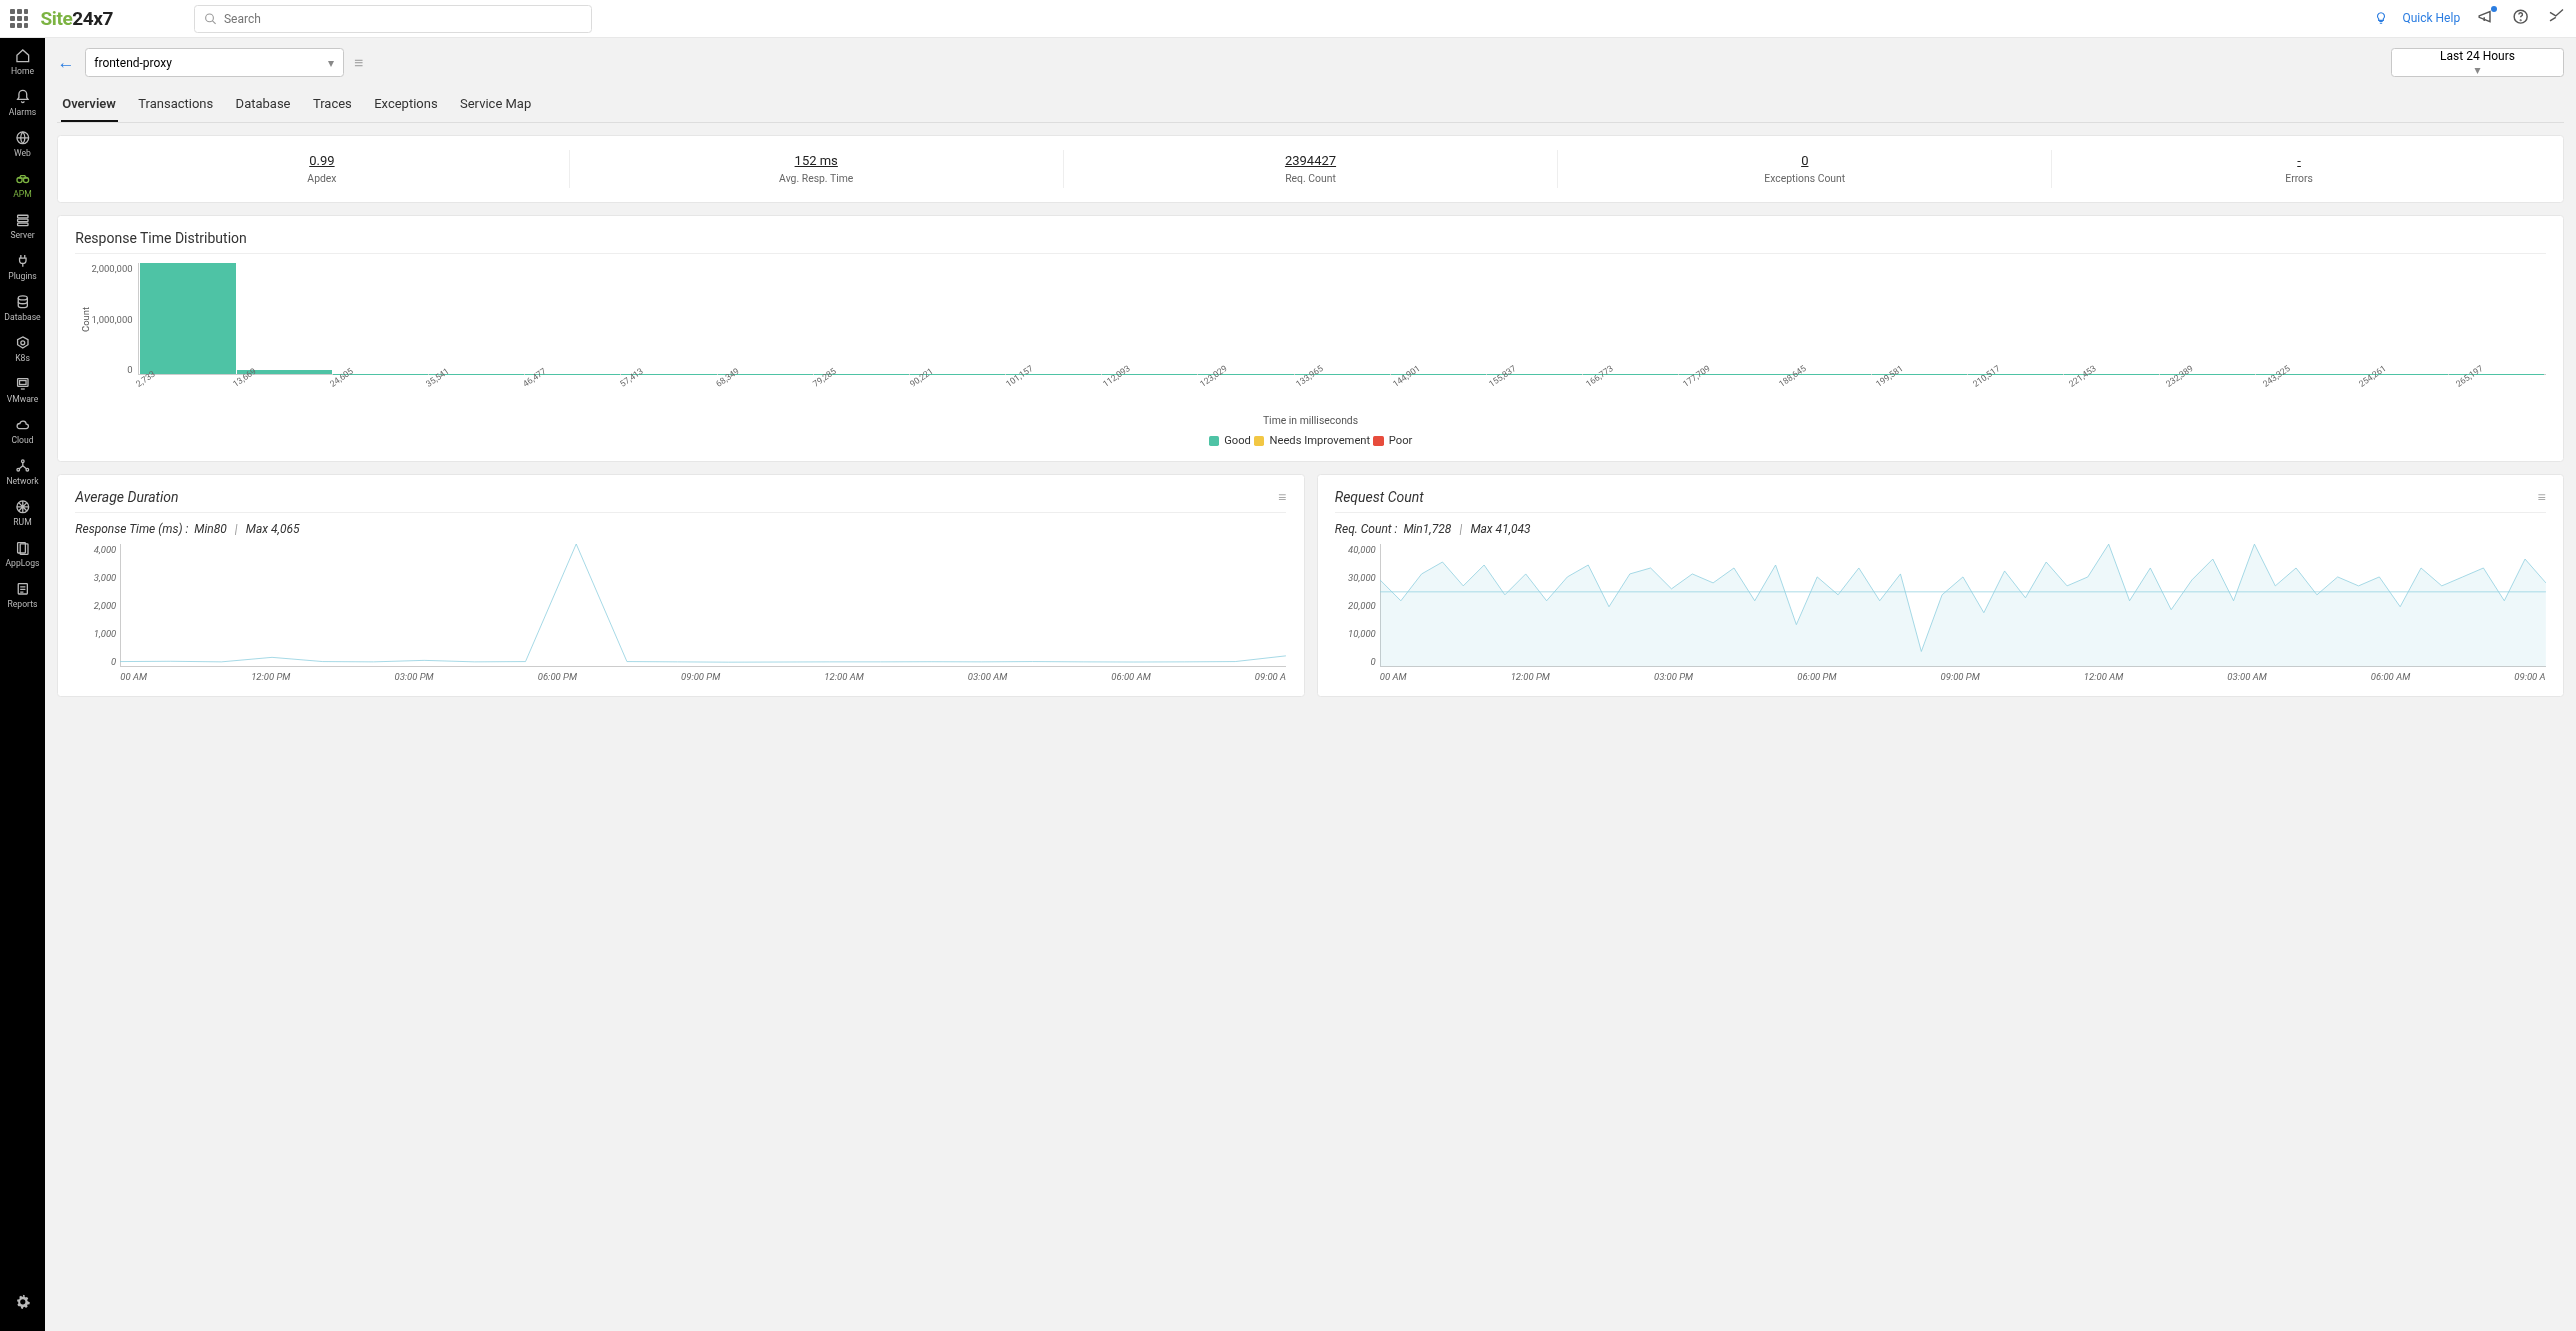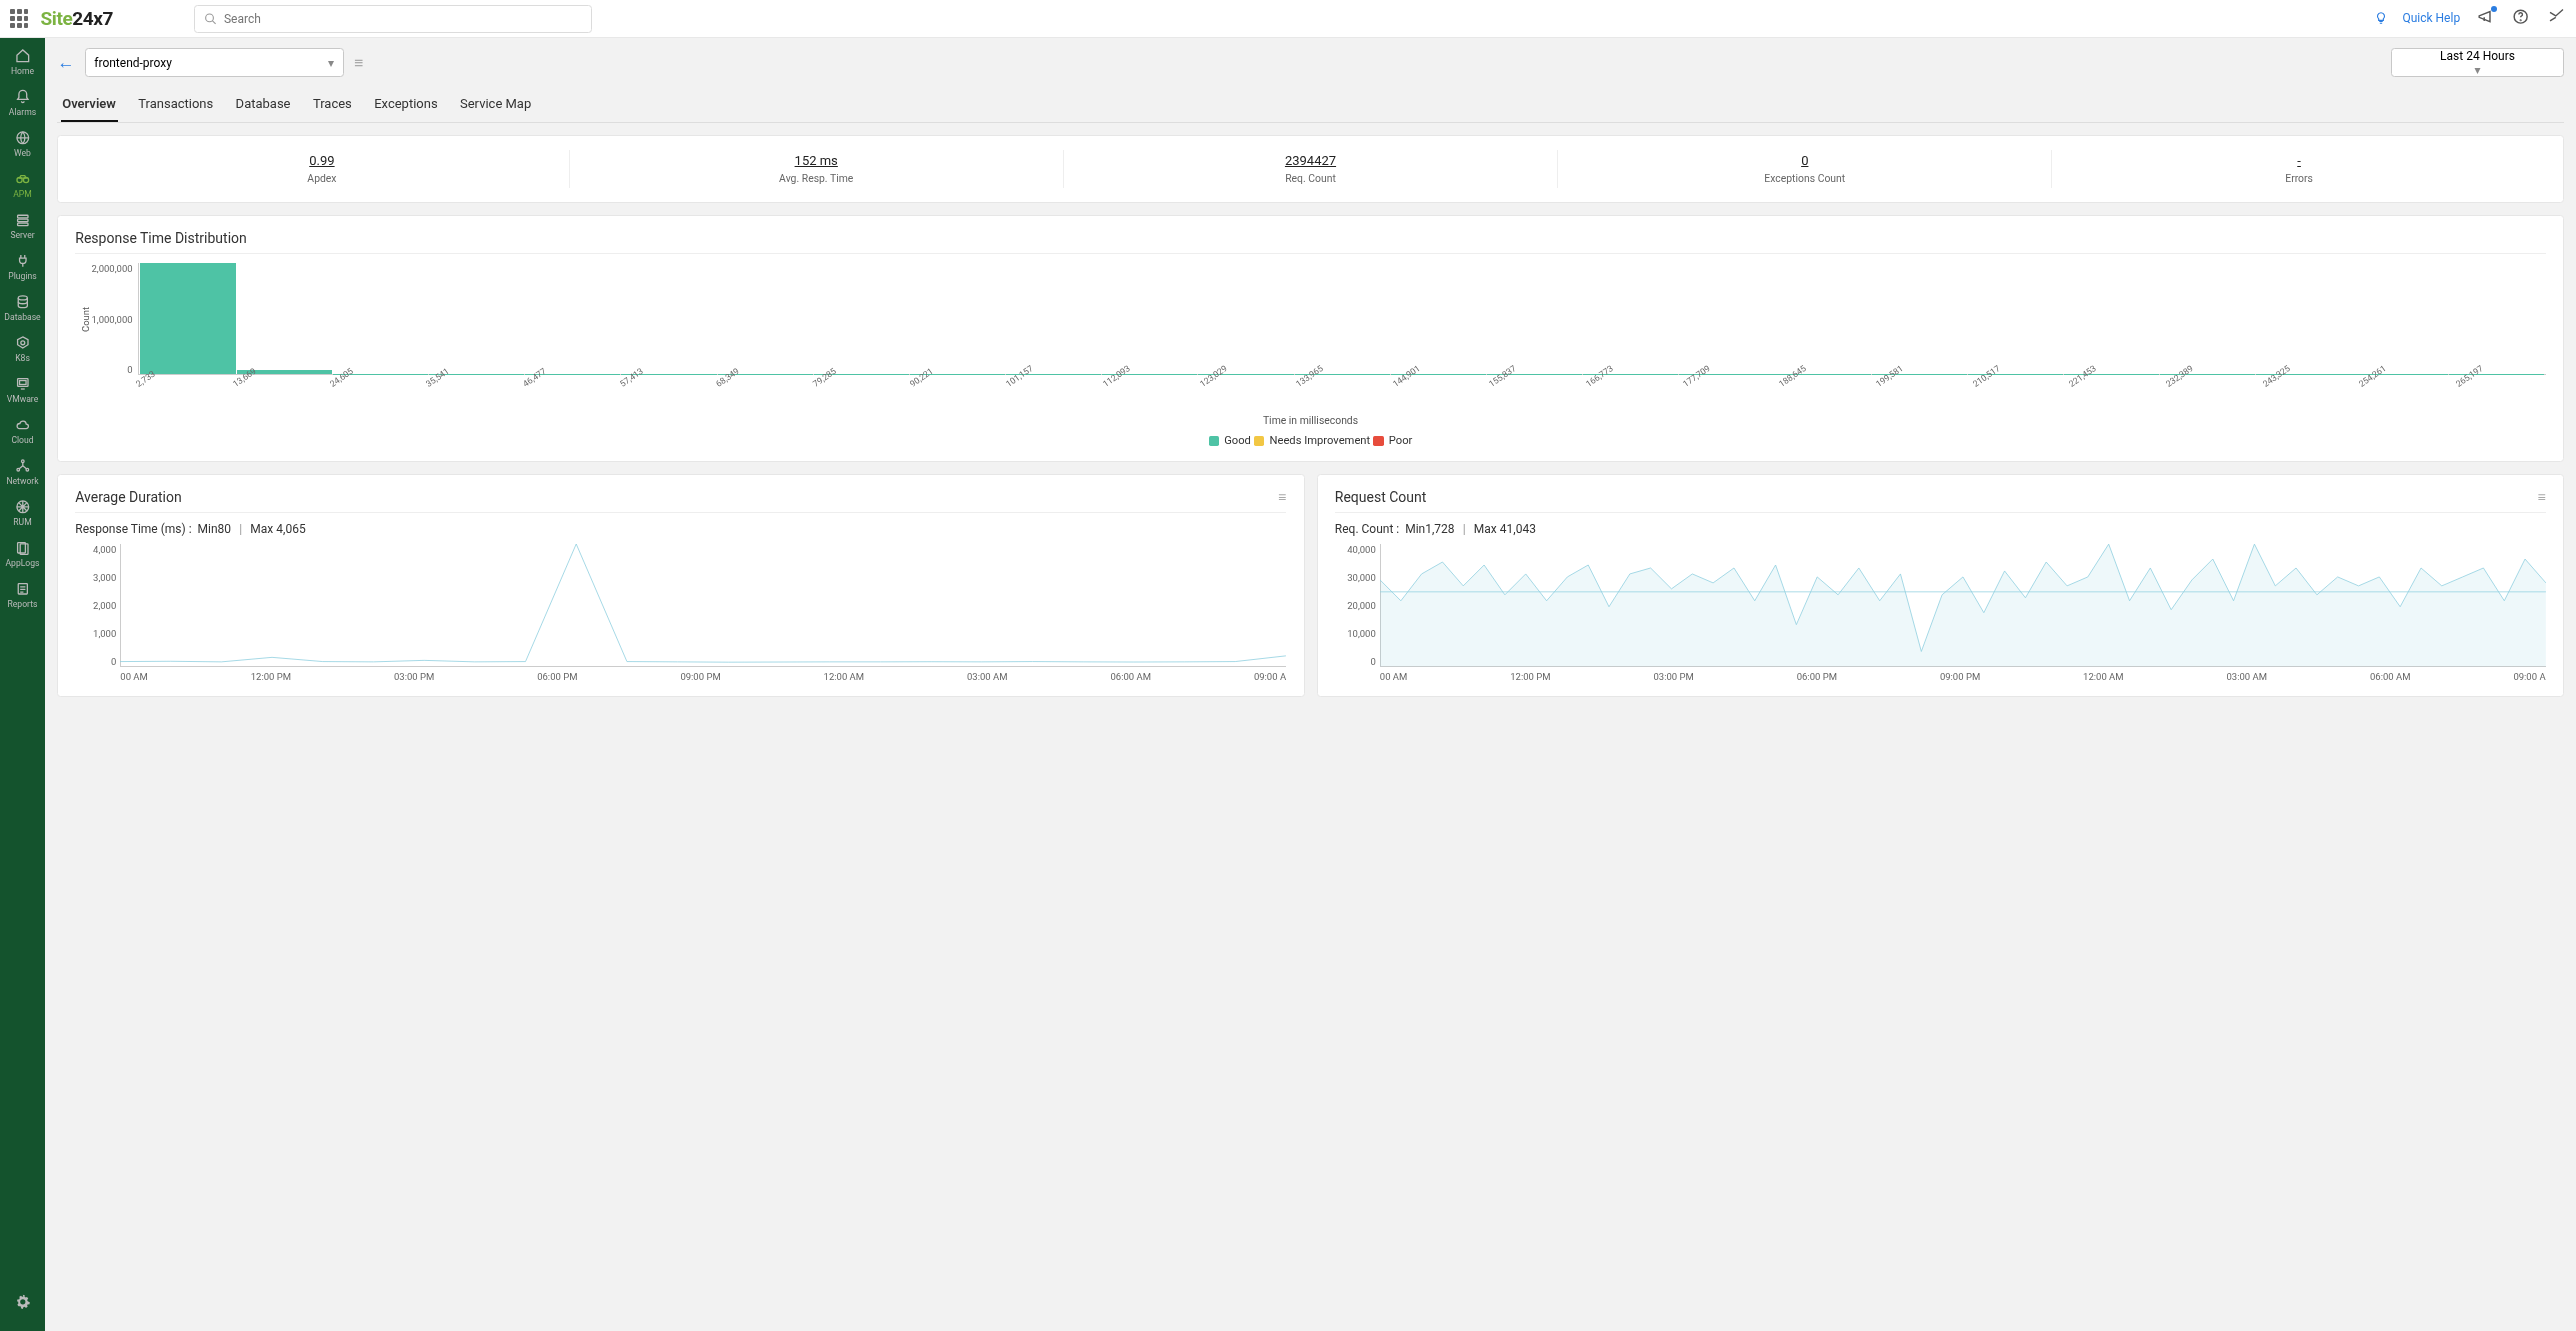--- a/index.html
+++ b/index.html
@@ -14,21 +14,21 @@
 .logo .b{color:#222;}
 .searchbox{ margin-left:69px; display:flex;align-items:center;gap:7px;border:0.9px solid #dcdcdc;border-radius:3.5px;height:28px;padding:0 8.6px;width:398px;color:#888;}
 .searchbox svg{width:14px;height:14px;}
 .searchbox input{border:none;outline:none;font-size:12px;width:100%;color:#333;}
 .topright{ margin-left:auto; display:flex; align-items:center; gap:17.3px; color:#555;}
 .quickhelp{ display:flex; align-items:center; gap:14px; color:#2b7de1; font-size:12px; cursor:pointer;}
 .icon-btn{ position:relative; cursor:pointer; color:#555; }
 .dotbadge{ position:absolute; top:-2.6px; right:-2.6px; width:6px;height:6px;border-radius:50%;background:#2b7de1;}
 
 .body{ display:flex; flex:1; min-height:0;}
-.sidebar{ width:45px; background:#14532d; color:#bbb; display:flex; flex-direction:column; align-items:center; padding-top:3.5px;}
+.sidebar{ width:45px; background:#000000; color:#bbb; display:flex; flex-direction:column; align-items:center; padding-top:3.5px;}
 .navitem{ width:100%; display:flex; flex-direction:column; align-items:center; justify-content:center; gap:1.7px; height:41px; font-size:8.6px; cursor:pointer;}
 .navitem.active{ color:#7cb342;}
 .navitem svg{width:15.6px;height:15.6px;}
 .sidebar-bottom{ margin-top:auto; margin-bottom:8.6px;}
 
 .main{ flex:1; overflow:auto; padding:10.4px 12px;}
 .toolbar{ display:flex; align-items:center; gap:10.4px; margin-bottom:10.4px;}
 .backarrow{ color:#2b7de1; font-size:17.3px; cursor:pointer;}
 .selectbox{ display:flex;align-items:center;justify-content:space-between;border:0.9px solid #c8c8c8;border-radius:3.5px;background:#fff;height:29px;padding:0 8.6px;min-width:259px;font-size:12px;cursor:pointer;}
 .hamb{ color:#aaa; font-size:15.6px; cursor:pointer;}
@@ -50,21 +50,21 @@
 .yaxis-label{ writing-mode:vertical-rl; transform:rotate(180deg); font-size:9.5px; color:#555; text-align:center; padding-right:5.2px;}
 .yaxis{ display:flex; flex-direction:column; justify-content:space-between; align-items:flex-end; font-size:9.5px; color:#666; padding-right:5.2px;}
 .plot{ flex:1; position:relative; height:112px; border-left:0.9px solid #ccc; border-bottom:0.9px solid #ccc; display:flex; align-items:flex-end; gap:0.9px; padding:0 1.7px;}
 .bar{ flex:1; background:#4ec3a5;}
 .xaxis{ display:flex; margin-left:55px; gap:0.9px; font-size:8.6px; color:#666;}
 .xaxis span{ flex:1; text-align:left; transform:rotate(-35deg) translateY(7px); transform-origin:left top; white-space:nowrap;}
 .xlabel{ text-align:center; font-size:10.4px; color:#555; margin-top:29px;}
 .legend{ display:flex; justify-content:center; gap:3px; margin-top:7px; font-size:11.2px; color:#333;}
 .swatch{ width:10.4px;height:10.4px;display:inline-block;margin-right:5.2px;vertical-align:middle;border-radius:1.7px;}
 
-.row2{ display:flex; gap:12px; margin-top:12px;}
+.row2{ display:flex; gap:12px; margin-top:12px;font-style:italic;}
 .row2 .card{ flex:1; margin-top:0;}
 .subhead{ font-size:12px; color:#333; margin-top:8.6px;}
 .subhead .sep{ color:#999; margin:0 5.2px;}
 .lineplot{ position:relative; height:138px; margin-top:8.6px;}
 .lineplot .grid{ position:absolute; left:45px; right:0; top:0; bottom:15.6px; border-left:0.9px solid #ccc; border-bottom:0.9px solid #ccc;}
 .lineplot .gy{ position:absolute; left:0; top:0; bottom:15.6px; width:41px; display:flex; flex-direction:column; justify-content:space-between; align-items:flex-end; font-size:9.5px; color:#666;}
 .lineplot svg{ position:absolute; left:45px; right:0; top:0; bottom:15.6px; width:calc(100% - 45px); height:calc(100% - 15.6px);}
 .lineplot .gx{ position:absolute; left:45px; right:0; bottom:0; display:flex; justify-content:space-between; font-size:9.5px; color:#666;}
 .menu-icon{color:#aaa;cursor:pointer;}
 </style>

